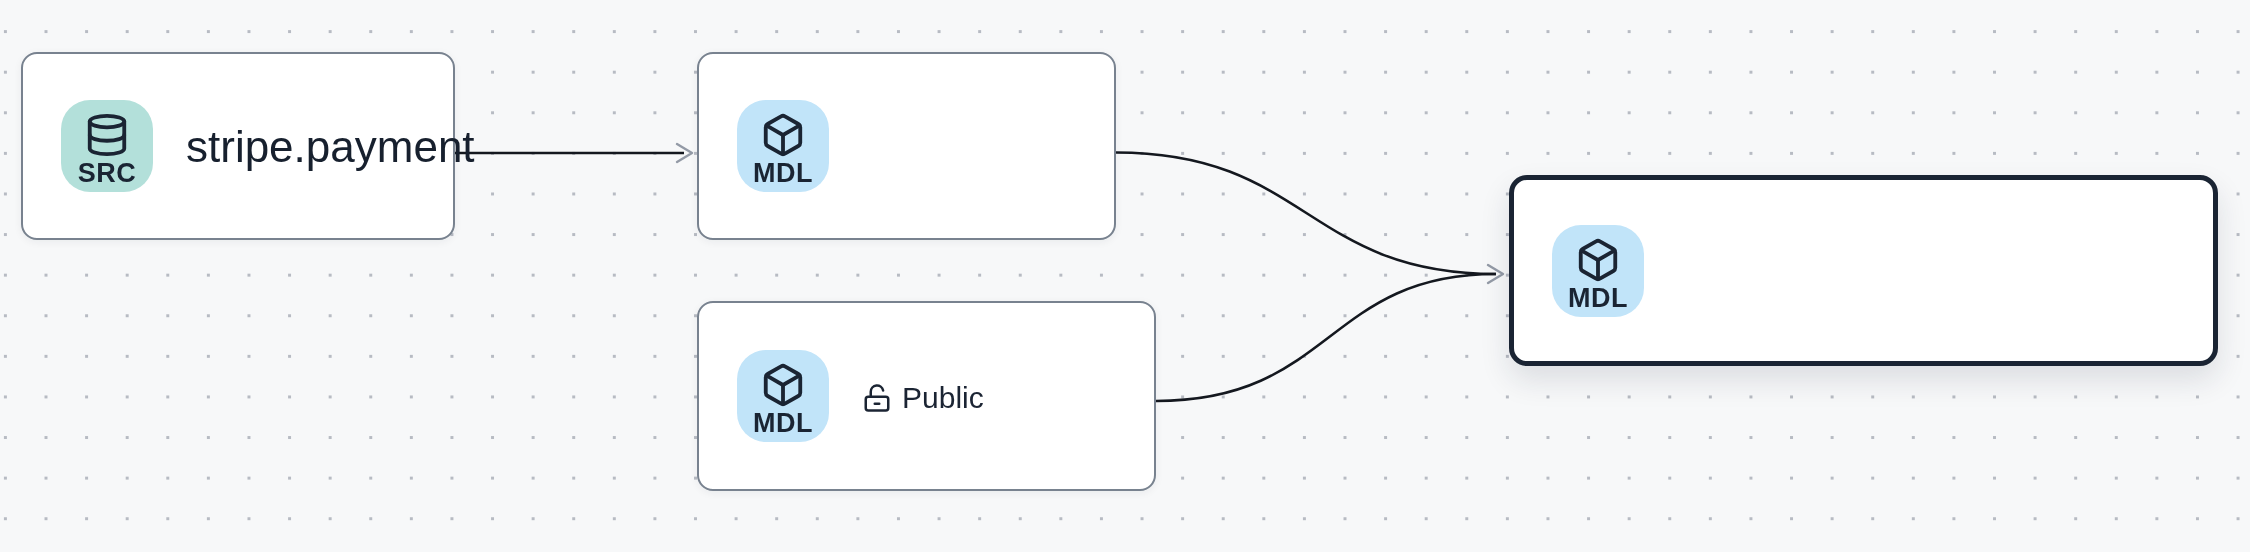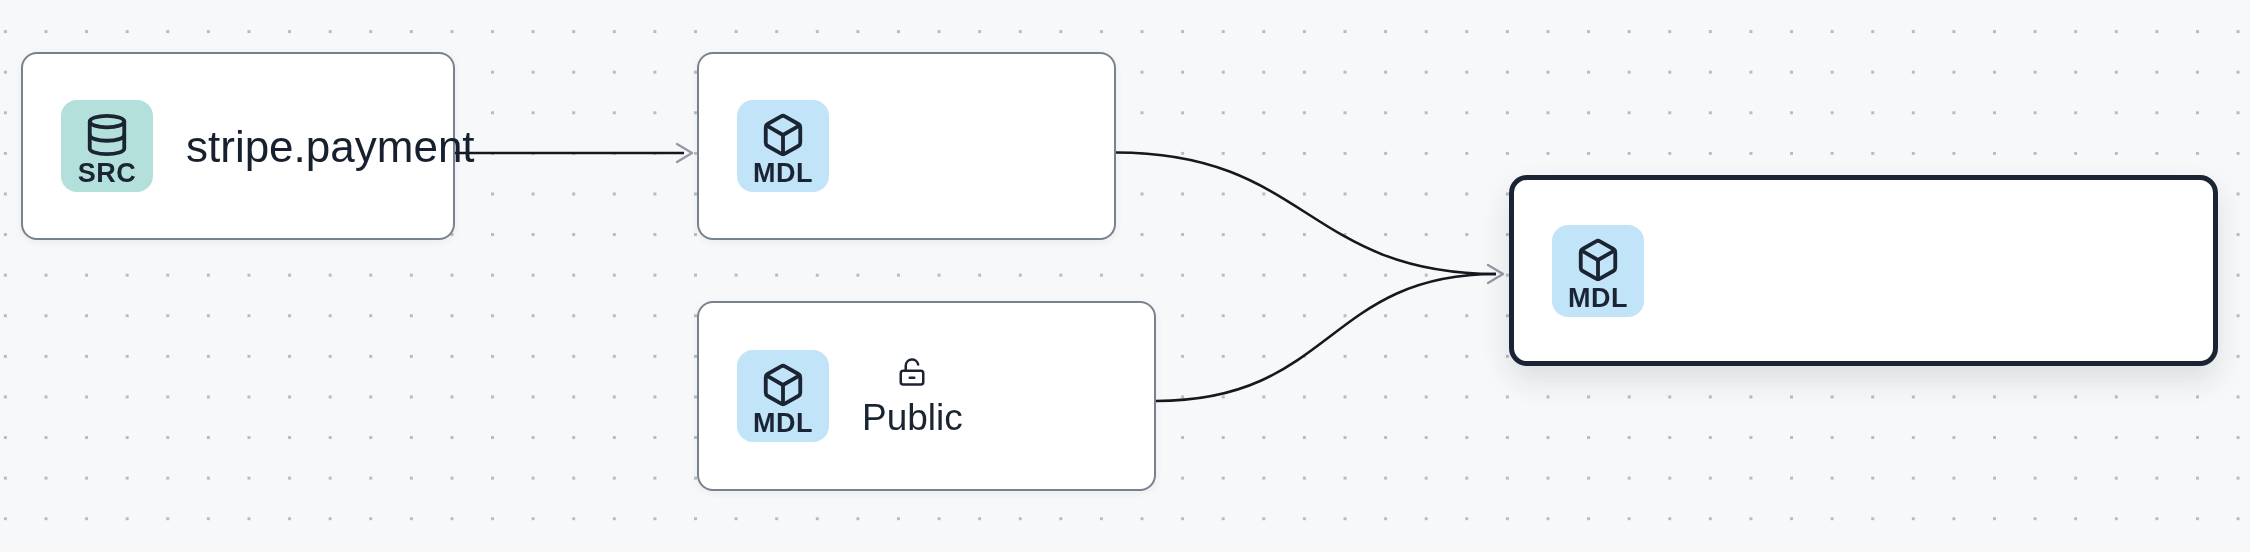--- a/index.html
+++ b/index.html
@@ -54,21 +54,21 @@
     box-shadow:0 2px 8px rgba(25,35,55,0.06);
     cursor:pointer;
   }
   .node.selected{
     border:5px solid var(--selected-border);
     border-radius:18px;
     box-shadow:0 14px 30px rgba(25,35,55,0.12);
   }
   .badge{
     width:92px;height:92px;
-    border-radius:16px;
+    border-radius:29px;
     flex:0 0 auto;
     display:flex;
     flex-direction:column;
     align-items:center;
     justify-content:center;
     gap:1px;
     padding-top:9px;
   }
   .badge svg{
     width:46px;height:46px;
@@ -95,25 +95,24 @@
     font-weight:500;
     color:var(--text);
     line-height:1.25;
     white-space:nowrap;
   }
   .node-subtitle{
     display:flex;
     align-items:center;
     gap:10px;
     margin-top:4px;
-    font-size:37px;
+    font-size:30px;
     font-weight:400;
     color:#1b2433;
     line-height:1.15;
-    flex-direction:column;
   }
   .node-subtitle svg{
     width:30px;height:30px;
     stroke:#1b2433;
     fill:none;
     stroke-width:2;
     stroke-linecap:round;
     stroke-linejoin:round;
   }
 </style>

